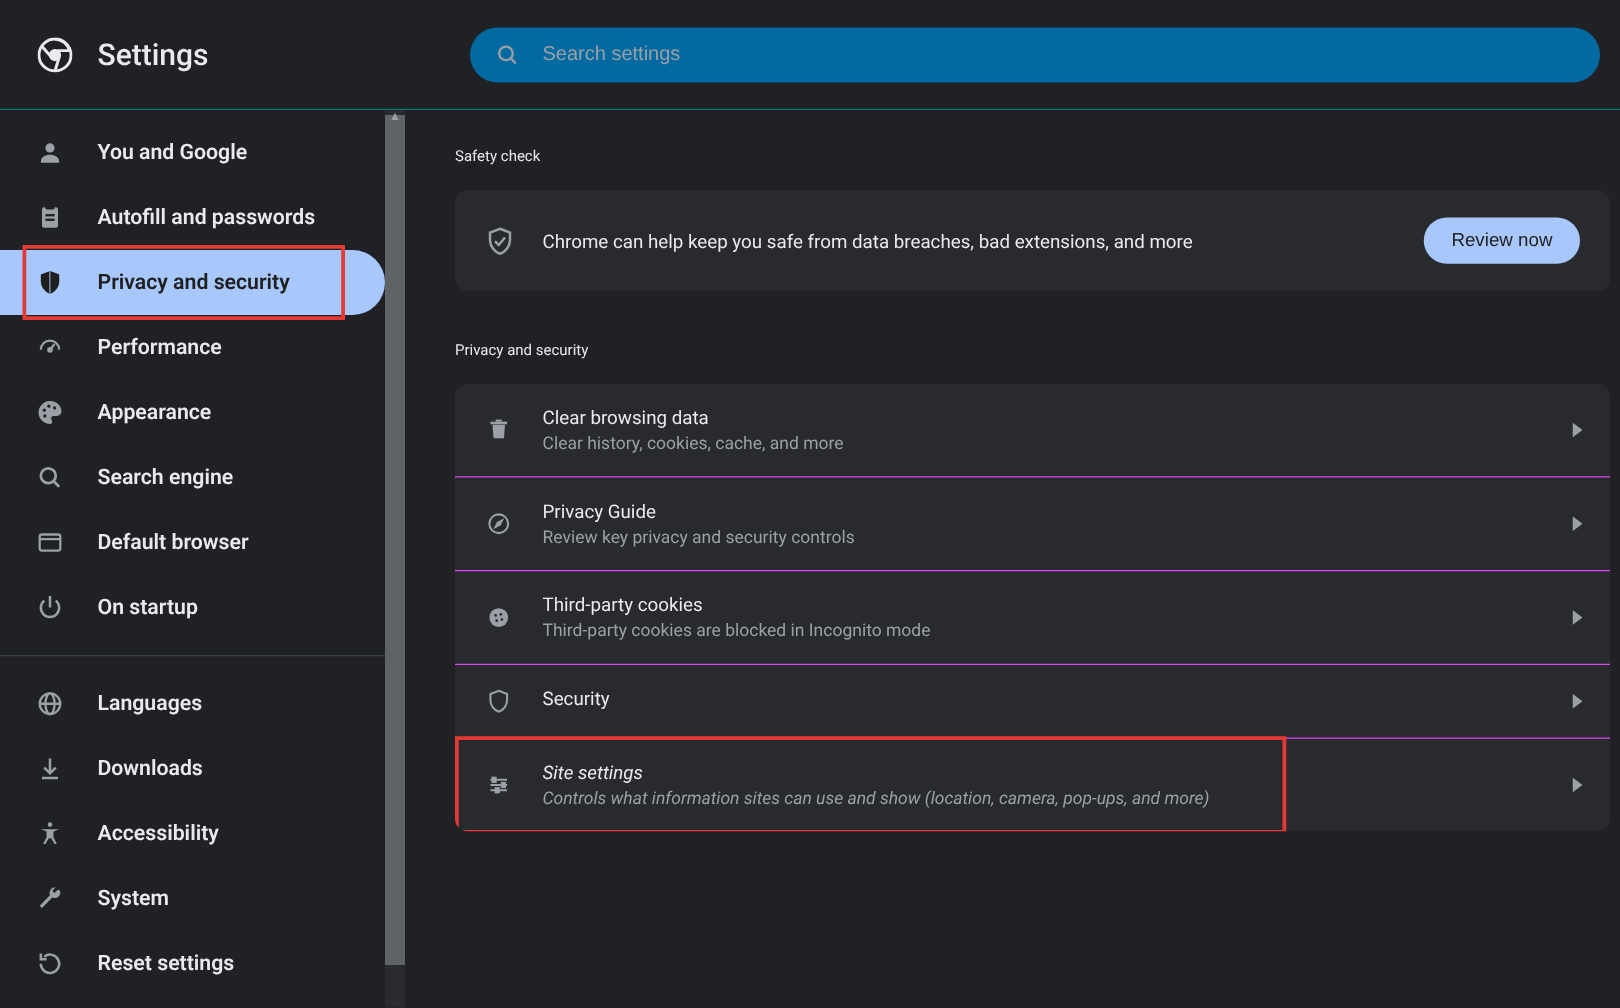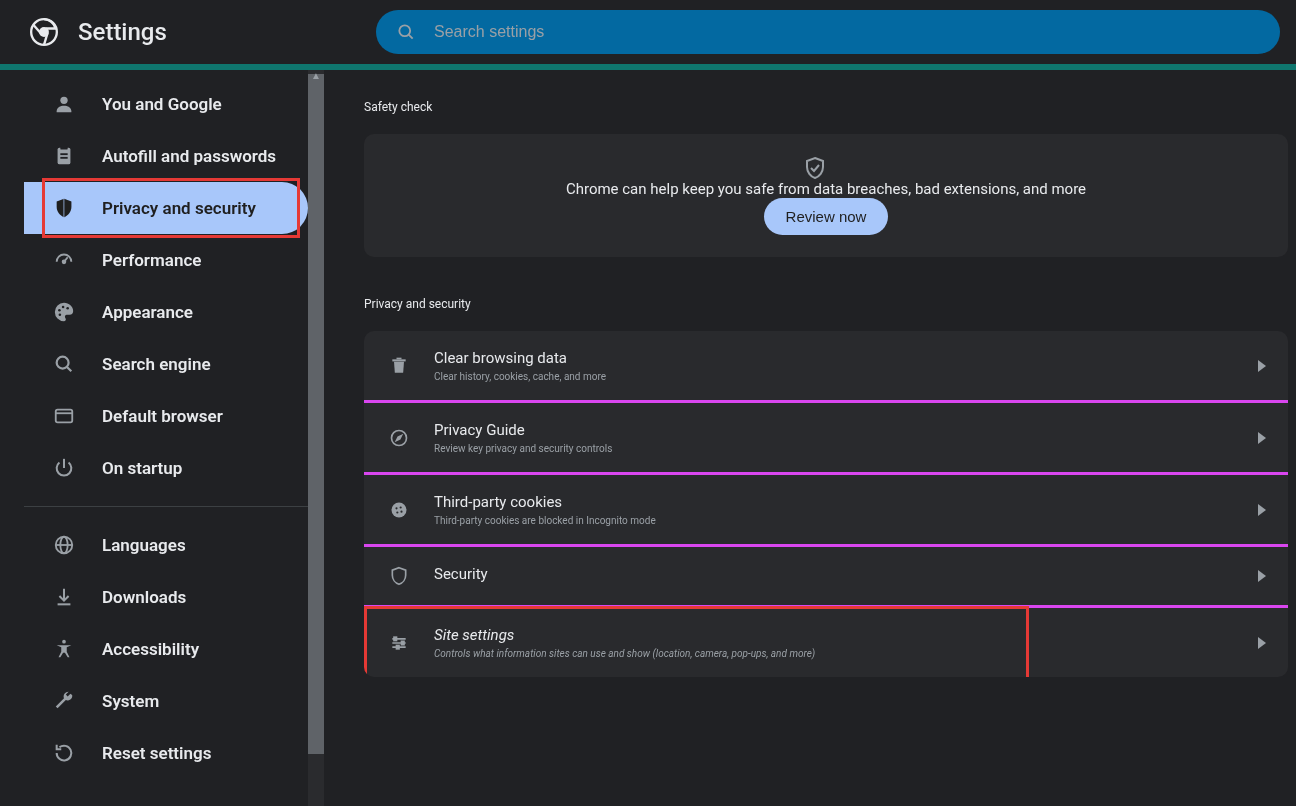--- a/index.html
+++ b/index.html
@@ -7,23 +7,23 @@
     font-family: "Segoe UI", Roboto, Arial, sans-serif;
     background: #202124;
     color: #e8eaed;
     width: 1296px;
     height: 806px;
     overflow: hidden;
   }
   .header {
     display: flex;
     align-items: center;
-    height: 70px;
+    height: 88px;
     padding: 0 16px;
-    border-bottom: 6px solid #0f766e;
+    border-bottom: 1px solid #0f766e;
     justify-content: center;
   }
   .header-left {
     display: flex;
     align-items: center;
     width: 360px;
   }
   .chrome-logo {
     width: 28px; height: 28px;
     margin-right: 20px;
@@ -77,21 +77,21 @@
     background:#2a2b2e;
   }
   .scrollbar .thumb {
     position:absolute; right:0; top:4px; width:16px; height:680px;
     background:#5f6368;
   }
   .sb-up, .sb-down {
     position:absolute; right:2px; width:12px; height:12px; color:#9aa0a6; font-size:10px; text-align:center;
   }
   .sb-up { top:0; }
-  .sidebar-inner { padding-right:16px;padding-left:24px; }
+  .sidebar-inner { padding-right:16px; }
   .side-item {
     display: flex;
     align-items: center;
     height: 52px;
     padding-left: 28px;
     border-radius: 0 30px 30px 0;
     cursor: pointer;
     font-size: 17px;
     font-weight: 600;
     color: #e8eaed;
@@ -127,21 +127,20 @@
     color: #e8eaed;
     margin-bottom: 20px;
   }
   .safety-card {
     background: #292a2d;
     border-radius: 10px;
     display: flex;
     align-items: center;
     padding: 22px 24px;
     margin-bottom: 40px;
-    flex-direction: column;
   }
   .safety-card .icon {
     color:#9aa0a6; margin-right: 22px;
   }
   .safety-text { flex:1; font-size:15px; color:#e8eaed; }
   .check-btn {
     background:#a8c7fa;
     color:#1f1f1f;
     border:none;
     border-radius: 22px;
@@ -152,33 +151,33 @@
   }
   .list {
     background:#292a2d;
     border-radius:10px;
     overflow:hidden;
   }
   .row {
     display:flex;
     align-items:center;
     padding: 18px 22px;
-    border-bottom: 3px solid #d946ef;
+    border-bottom: 1px solid #d946ef;
     cursor:pointer;
     position:relative;
   }
   .row:last-child { border-bottom:none;font-style:italic; }
   .row .icon {
     width: 26px; color:#9aa0a6;
     margin-right: 22px;
     display:flex; justify-content:center;
   }
   .row .texts { flex:1; }
   .row .title { font-size:15px; color:#e8eaed; margin-bottom:4px; }
-  .row .sub { font-size:10px; color:#9aa0a6; }
+  .row .sub { font-size:14px; color:#9aa0a6; }
   .row .chev { color:#9aa0a6; }
   svg { display:block; }
 </style>
 </head>
 <body>
 
 <div class="header">
   <div class="header-left">
     <span class="chrome-logo">
       <svg viewBox="0 0 24 24">

